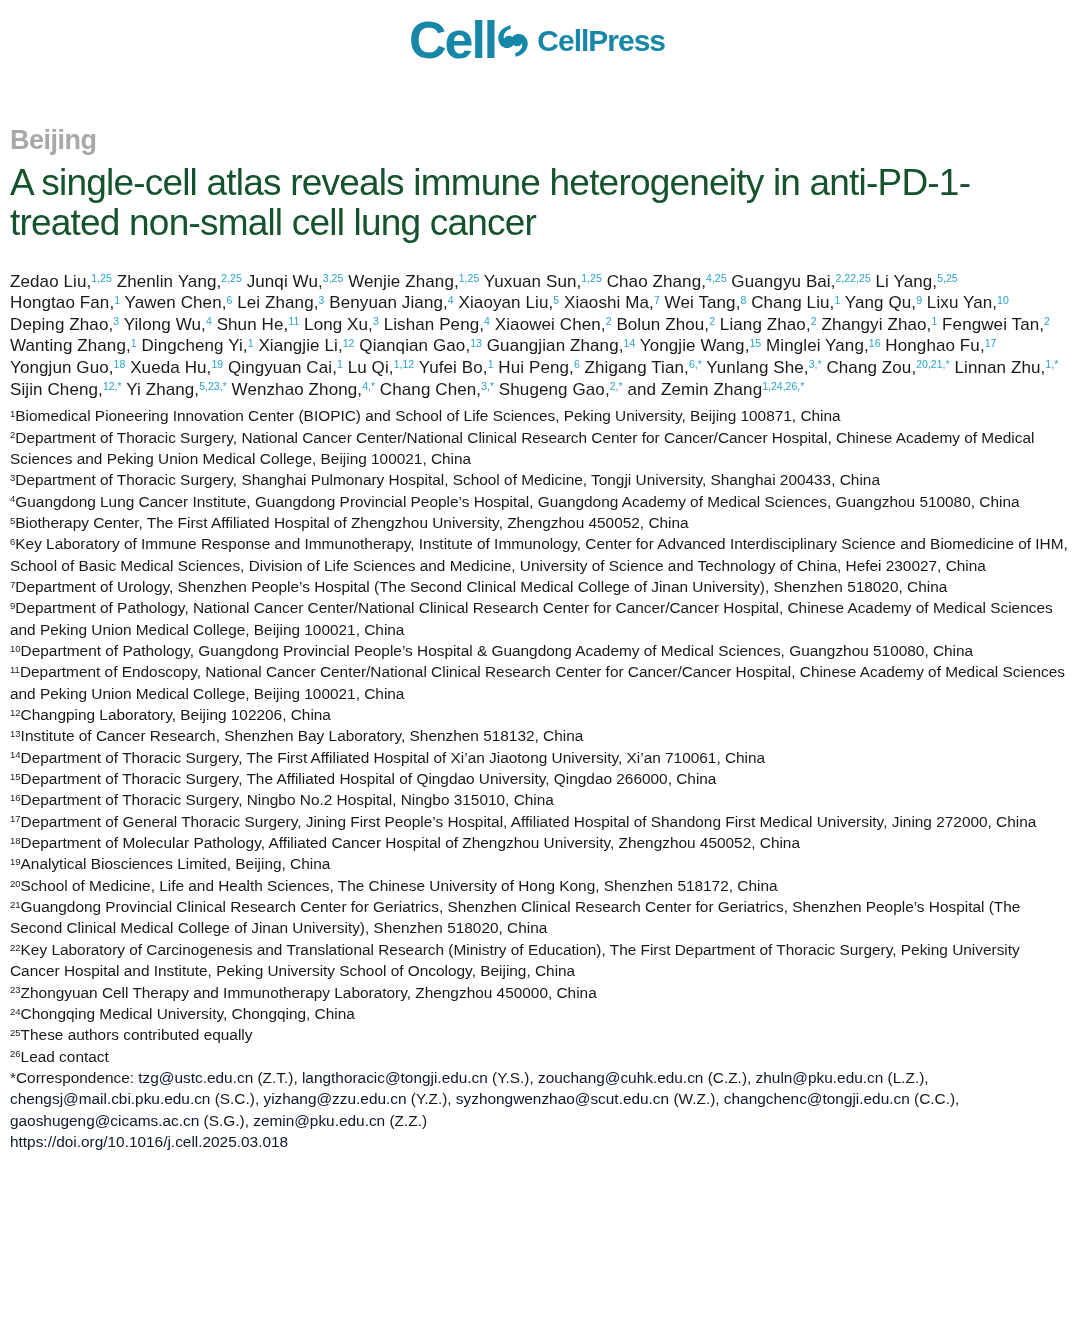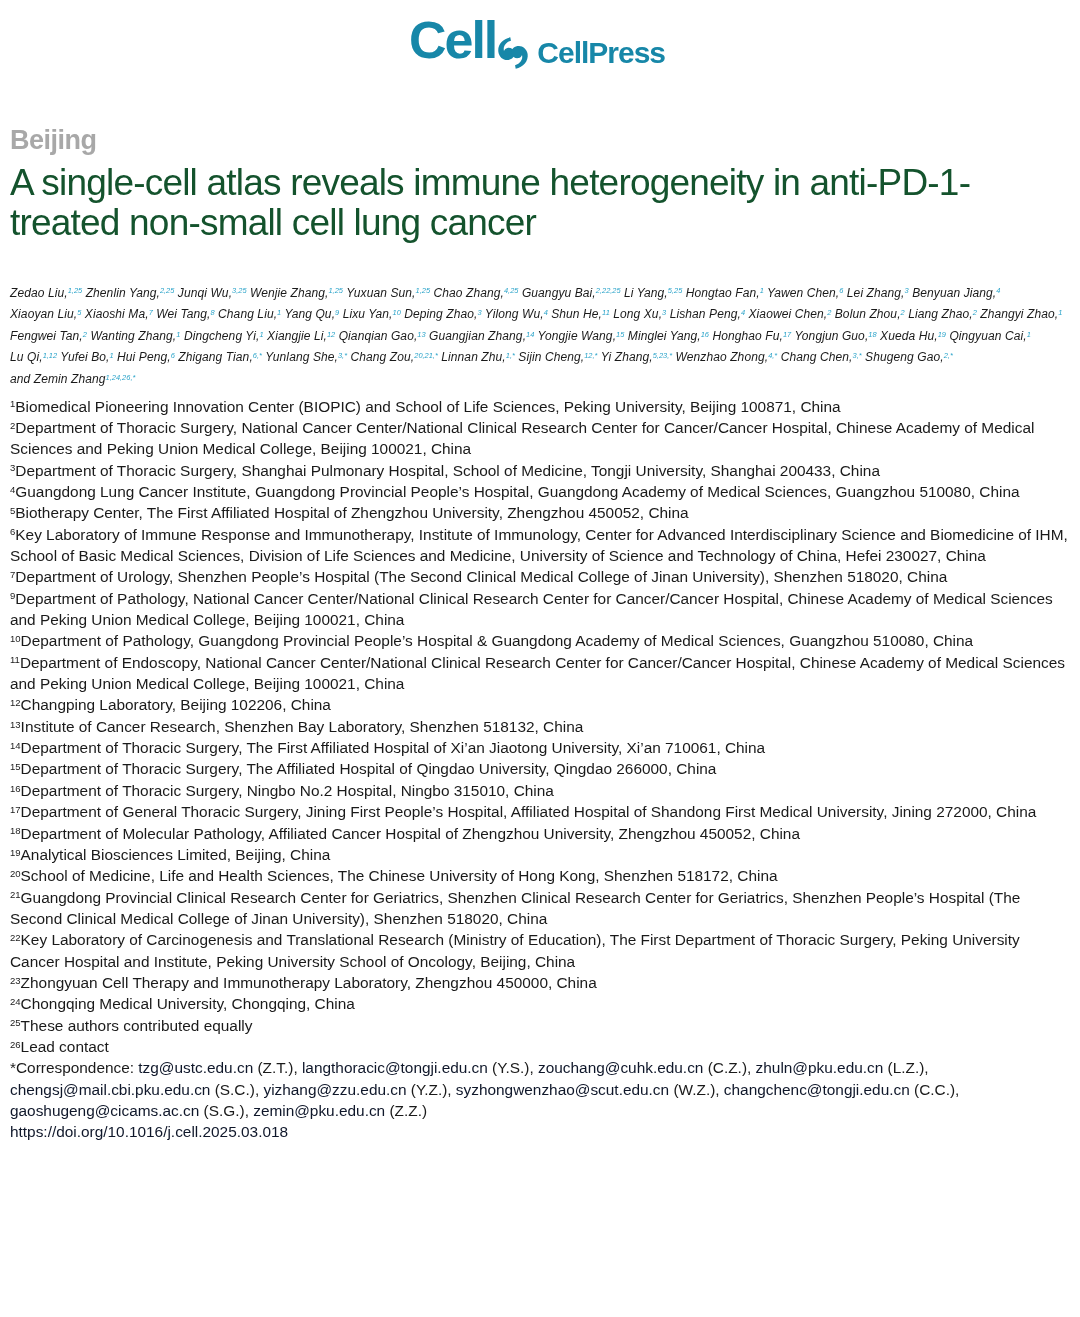--- a/index.html
+++ b/index.html
@@ -15,21 +15,21 @@
   
   .masthead{
     display:flex;justify-content:center;align-items:flex-start;
     height:58px;
   }
   .journal-logo{
     font-size:52px;font-weight:bold;letter-spacing:-2px;
     color:#1787a8;line-height:1;margin-top:2px;
   }
   .publisher{
-    display:flex;align-items:center;gap:7px;margin-top:24px;margin-right:4px;
+    display:flex;align-items:center;gap:7px;margin-top:12px;margin-right:4px;
   }
   .publisher-mark{width:34px;height:34px;display:block;}
   .publisher-name{
     font-size:30px;font-weight:bold;letter-spacing:-1px;
     color:#1787a8;line-height:1;
   }
 
   
   .article-type{
     margin-top:57px;
@@ -37,24 +37,23 @@
     letter-spacing:-0.5px;line-height:1;
   }
   .article-title{
     margin-top:9px;
     font-size:37px;font-weight:normal;color:#14532d;
     letter-spacing:-0.8px;line-height:1.09;
   }
 
   
   .authors{
-    margin-top:39px;
-    font-size:12px;line-height:21.6px;color:#1a1a1a;
+    margin-top:27px;
+    font-size:17px;line-height:21.6px;color:#1a1a1a;
     letter-spacing:0.1px;
-    font-style:italic;
   }
   .author{white-space:nowrap;}
   sup{
     font-size:62%;line-height:0;position:relative;top:-0.45em;
     vertical-align:baseline;letter-spacing:0;
   }
   .sup-accent{color:#2aa3c9;}
 
   
   .affiliations{

